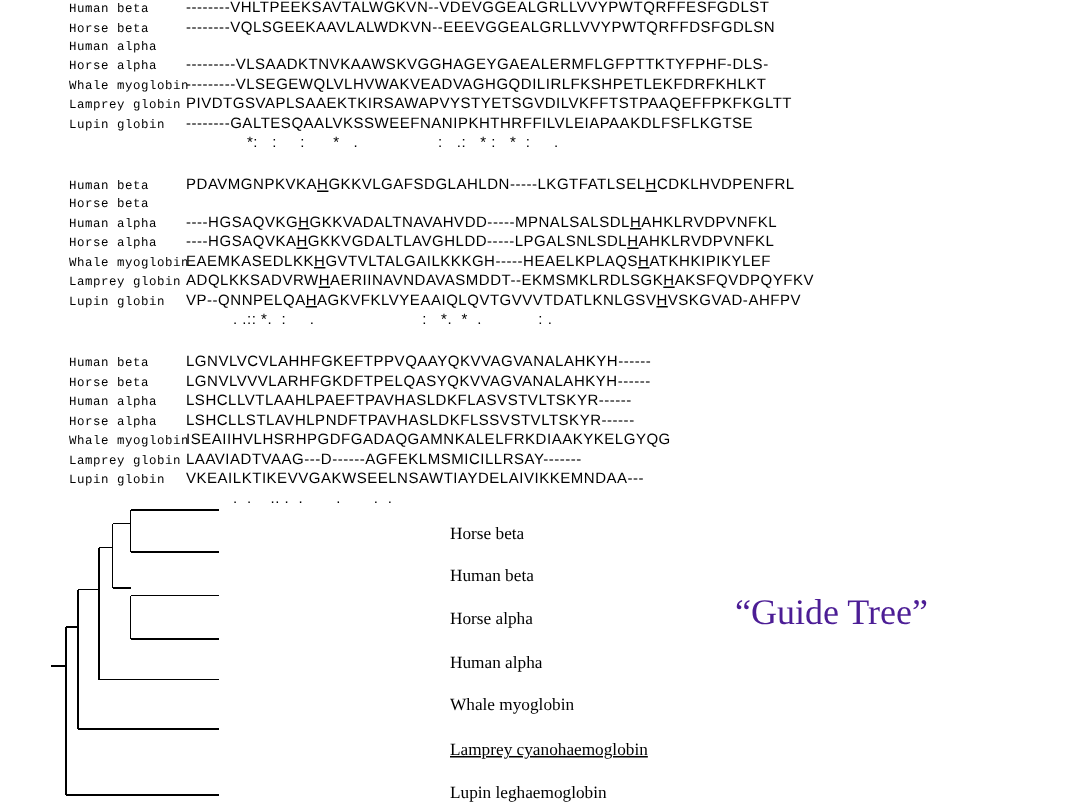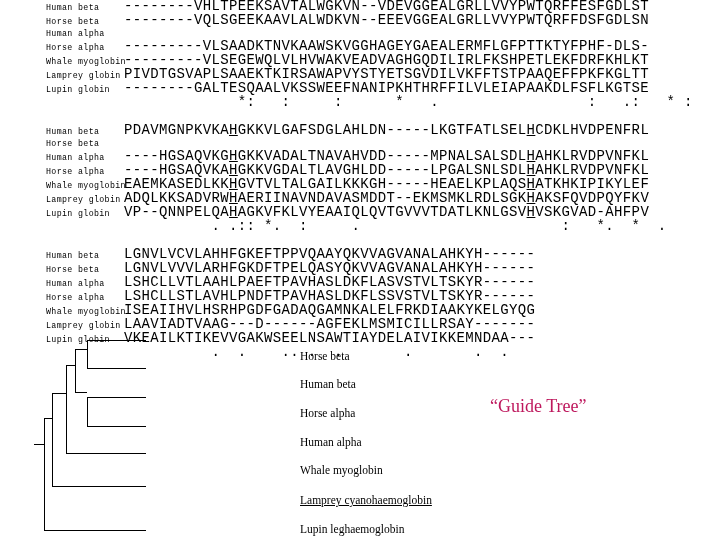--- a/index.html
+++ b/index.html
@@ -41,22 +41,22 @@
     width: 78px;
     flex: 0 0 78px;
     padding-left: 46px;
     box-sizing: content-box;
     font-family: "Liberation Mono", "DejaVu Sans Mono", monospace;
     font-size: 8.3px;
     letter-spacing: 0.35px;
   }
   .aln-seq {
     flex: 0 0 auto;
-    font-family: Liberation Mono, monospace;
-    font-size: 14px;
+    font-family: Liberation Sans, sans-serif;
+    font-size: 10px;
     letter-spacing: 0.35px;
   }
   .aln-seq u {
     text-decoration: underline;
   }
   .aln-cons {
     display: flex;
     font-family: "Liberation Mono", "DejaVu Sans Mono", monospace;
     font-size: 8.3px;
     line-height: 12px;
@@ -89,22 +89,22 @@
     font-family: "Liberation Serif", "DejaVu Serif", serif;
     font-size: 11.5px;
     color: #000000;
     white-space: nowrap;
   }
   #guide-tree-caption {
     position: absolute;
     left: 490px;
     top: 396px;
     font-family: "Liberation Serif", "DejaVu Serif", serif;
-    font-size: 18px;
-    color: #be185d;
+    font-size: 24px;
+    color: #4c1d95;
     white-space: nowrap;
   }
 </style>
 </head>
 <body>
 
 <div id="alignment">
     <div class="aln-block">
       <div class="aln-row"><span class="aln-name">Human beta</span><span class="aln-seq">--------VHLTPEEKSAVTALWGKVN--VDEVGGEALGRLLVVYPWTQRFFESFGDLST</span></div>
       <div class="aln-row"><span class="aln-name">Horse beta</span><span class="aln-seq">--------VQLSGEEKAAVLALWDKVN--EEEVGGEALGRLLVVYPWTQRFFDSFGDLSN</span></div>

